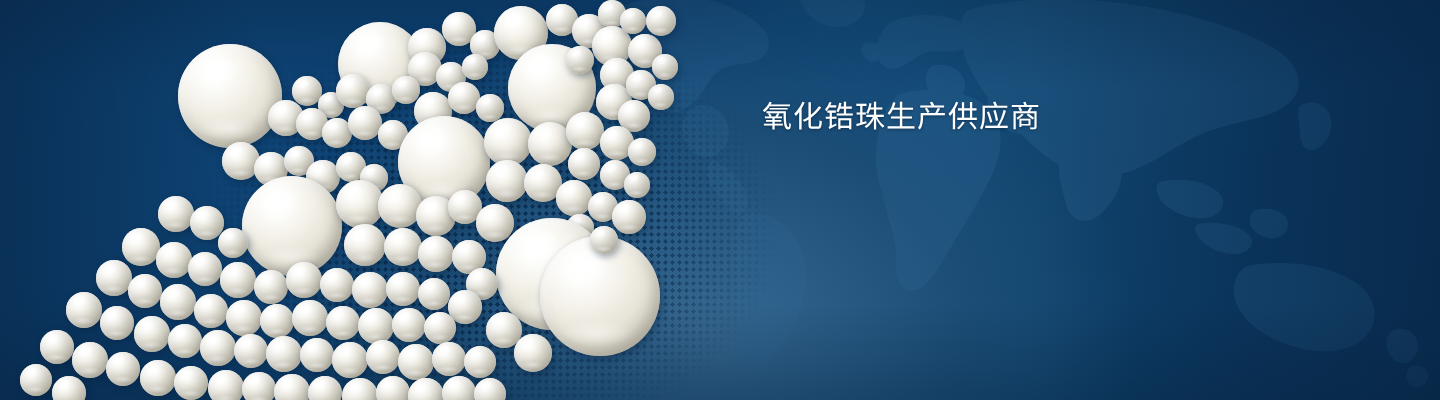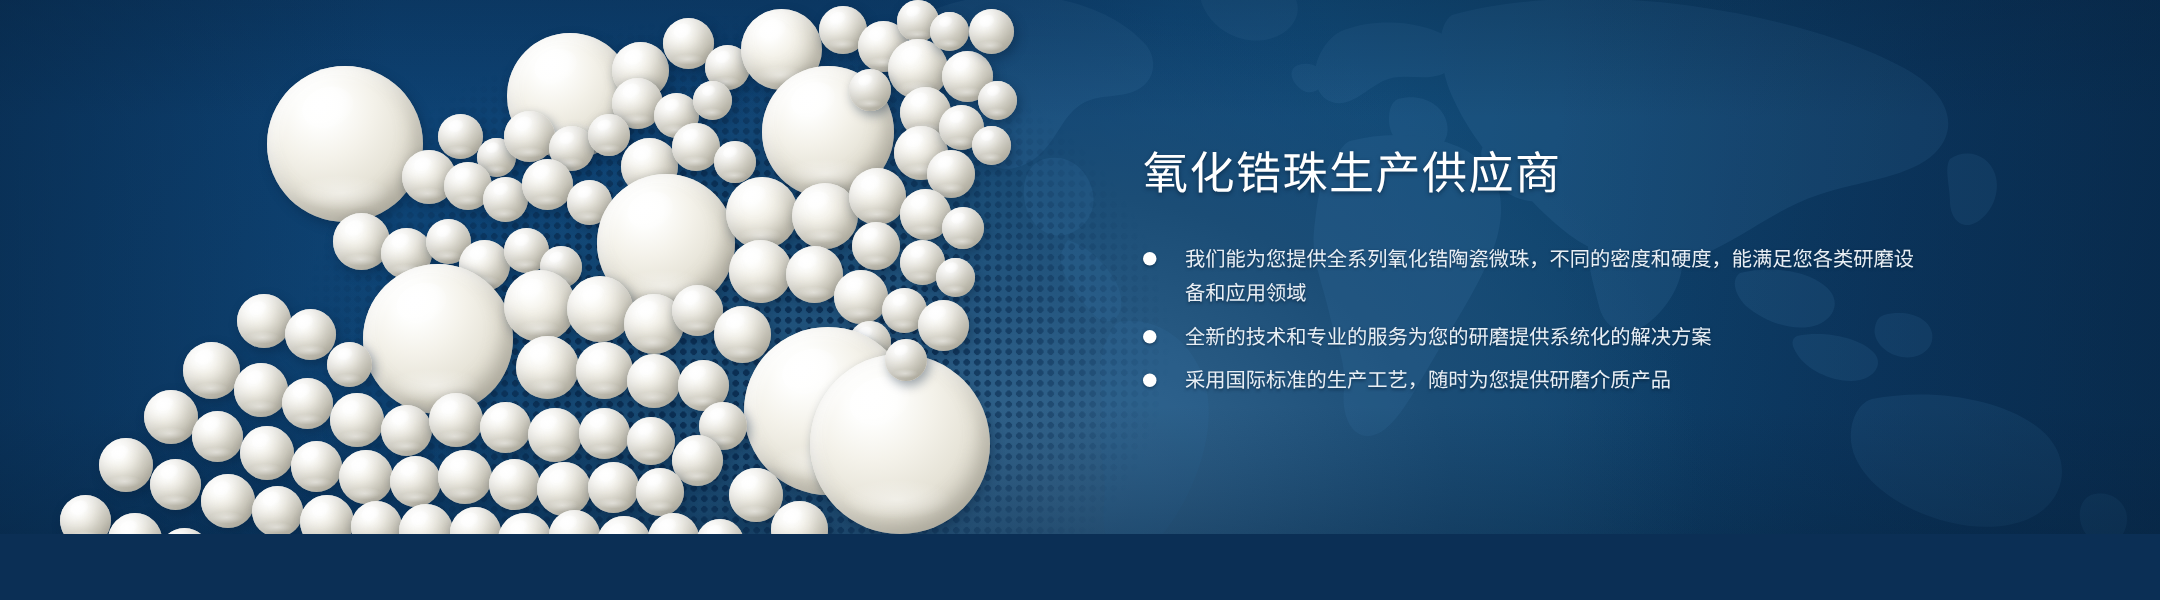--- a/index.html
+++ b/index.html
@@ -2,21 +2,21 @@
 <html lang="zh-CN"><head>
 <meta charset="utf-8">
 <title>Banner</title>
 <style>
   html,body{margin:0;padding:0;background:#0b2f55;}
   *{box-sizing:border-box;}
 
   .banner{
     position:relative;
     width:1440px;
-    height:356px;
+    height:400px;
     overflow:hidden;
     font-family:"Liberation Sans","DejaVu Sans",sans-serif;
     background:#0f172a;
   }
 
   
   .bg-base{
     position:absolute; inset:0;
     background:
       radial-gradient(ellipse 560px 420px at 700px 330px, #37678e 0%, #2a5c85 22%, #1b4d76 48%, rgba(16,66,108,0) 78%),
@@ -317,29 +317,15 @@
     <div class="bead" style="left:20px;top:364px;width:32px;height:32px;"></div>
     <div class="bead" style="left:52px;top:376px;width:34px;height:34px;"></div>
 
     <div class="bead" style="left:540px;top:236px;width:120px;height:120px;"></div>
     <div class="bead" style="left:612px;top:200px;width:34px;height:34px;"></div>
     <div class="bead" style="left:590px;top:226px;width:28px;height:28px;"></div>
   </div>
 
   <div class="content">
     <h1 class="title">氧化锆珠生产供应商</h1>
-    <ul class="bullets">
-      <li class="bullet">
-        <span class="dot"></span>
-        <span>我们能为您提供全系列氧化锆陶瓷微珠，不同的密度和硬度，能满足您各类研磨设备和应用领域</span>
-      </li>
-      <li class="bullet">
-        <span class="dot"></span>
-        <span>全新的技术和专业的服务为您的研磨提供系统化的解决方案</span>
-      </li>
-      <li class="bullet">
-        <span class="dot"></span>
-        <span>采用国际标准的生产工艺，随时为您提供研磨介质产品</span>
-      </li>
-    </ul>
   </div>
 
 </div>
 
 </body></html>

